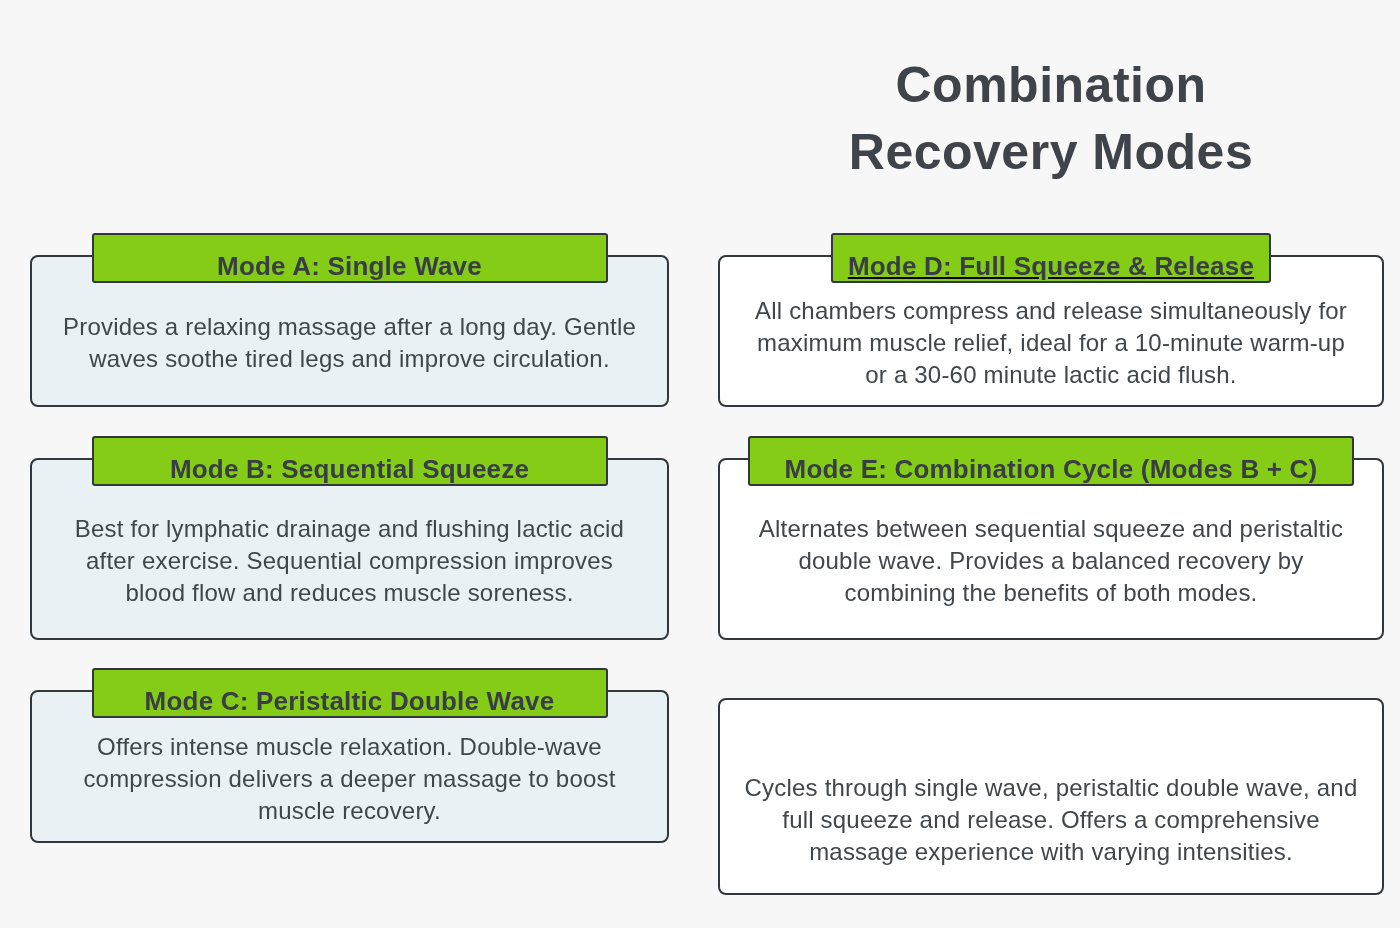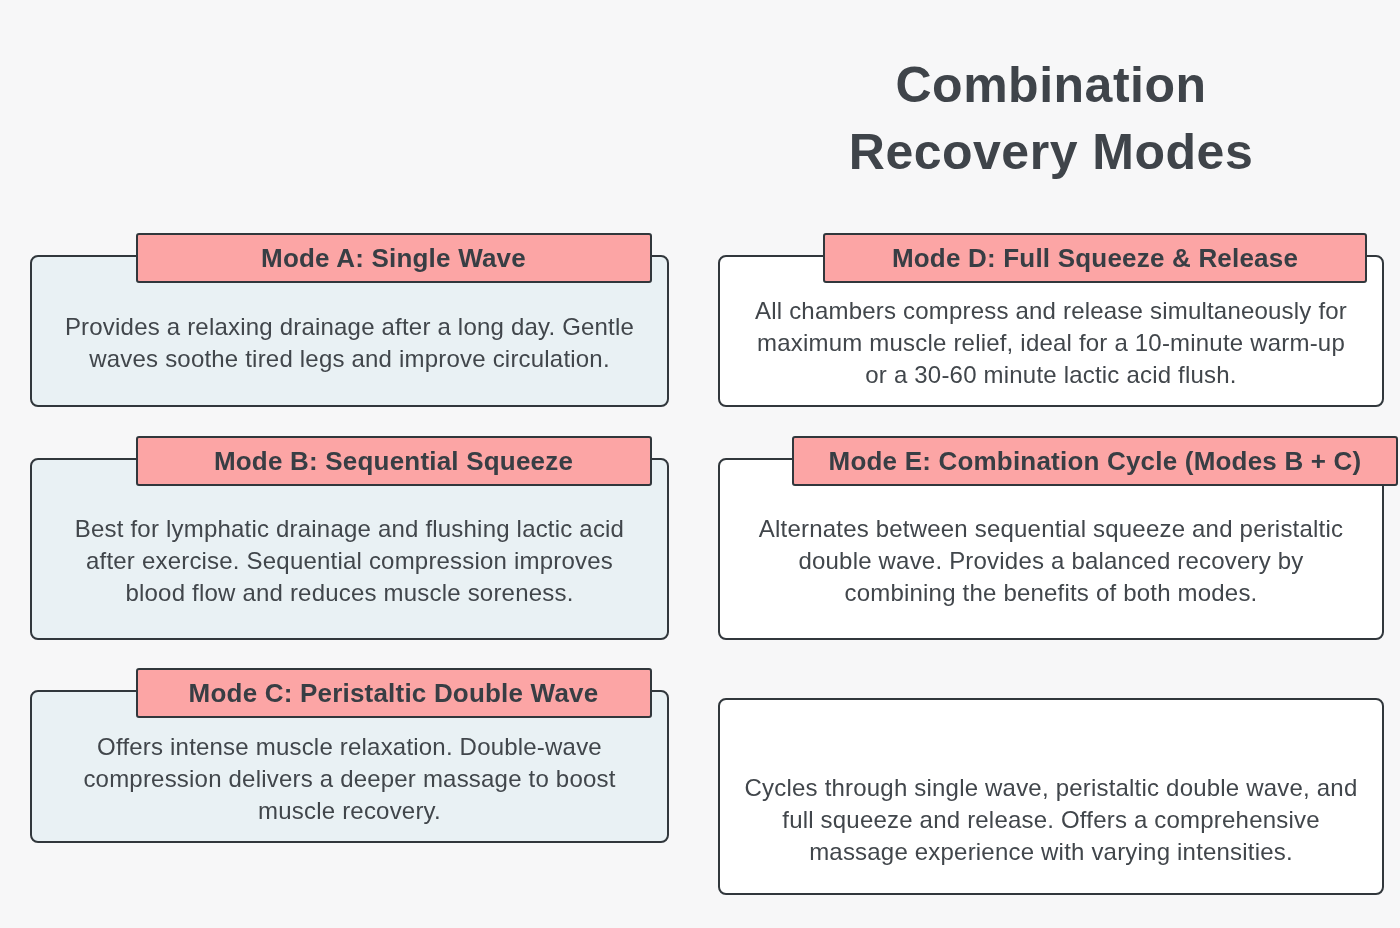--- a/index.html
+++ b/index.html
@@ -58,28 +58,27 @@
     width: 100%;
   }
 
   .mode-header {
     position: absolute;
     left: 50%;
     transform: translateX(-50%);
     top: -22px;
     height: 50px;
     box-sizing: border-box;
-    background: #fca5a5;
+    background: #84cc16;
     border: 2px solid #31373c;
     border-radius: 3px;
     display: flex;
-    align-items: center;
+    align-items: flex-end;
     justify-content: center;
     z-index: 2;
-    margin-left: 44px;
   }
   .mode-header .mode-title {
     font-size: 26px;
     font-weight: 700;
     color: #383e44;
     text-align: center;
     line-height: 30px;
     letter-spacing: 0.2px;
     white-space: pre-line;
     padding: 0 10px;
@@ -87,37 +86,37 @@
 
   
   .m-a { left: 30px;  top: 255px; width: 639px; height: 152px; }
   .m-b { left: 30px;  top: 458px; width: 639px; height: 182px; }
   .m-c { left: 30px;  top: 690px; width: 639px; height: 153px; }
   .m-d { left: 718px; top: 255px; width: 666px; height: 152px; }
   .m-e { left: 718px; top: 458px; width: 666px; height: 182px; }
   .m-f { left: 718px; top: 698px; width: 666px; height: 197px; }
 
   .m-a .mode-header, .m-b .mode-header, .m-c .mode-header { width: 516px; }
-  .m-d .mode-header { width: 544px; }
+  .m-d .mode-header { width: 440px; text-decoration: underline; }
   .m-e .mode-header { width: 606px; }
   .m-f .mode-header { width: 598px; height: 79px; top: -30px; }
   .m-f .mode-card   { padding-top: 52px; }
 </style>
 </head>
 <body>
 
 <div class="canvas">
 
 
   <div class="column-title title-right">Combination
 Recovery Modes</div>
 
   <div class="mode m-a">
     <div class="mode-card fill-blue">
-      <div class="mode-desc">Provides a relaxing drainage after a long day. Gentle waves soothe tired legs and improve circulation.</div>
+      <div class="mode-desc">Provides a relaxing massage after a long day. Gentle waves soothe tired legs and improve circulation.</div>
     </div>
     <div class="mode-header">
       <div class="mode-title">Mode A: Single Wave</div>
     </div>
   </div>
 
   <div class="mode m-b">
     <div class="mode-card fill-blue">
       <div class="mode-desc">Best for lymphatic drainage and flushing lactic acid after exercise. Sequential compression improves blood flow and reduces muscle soreness.</div>
     </div>

